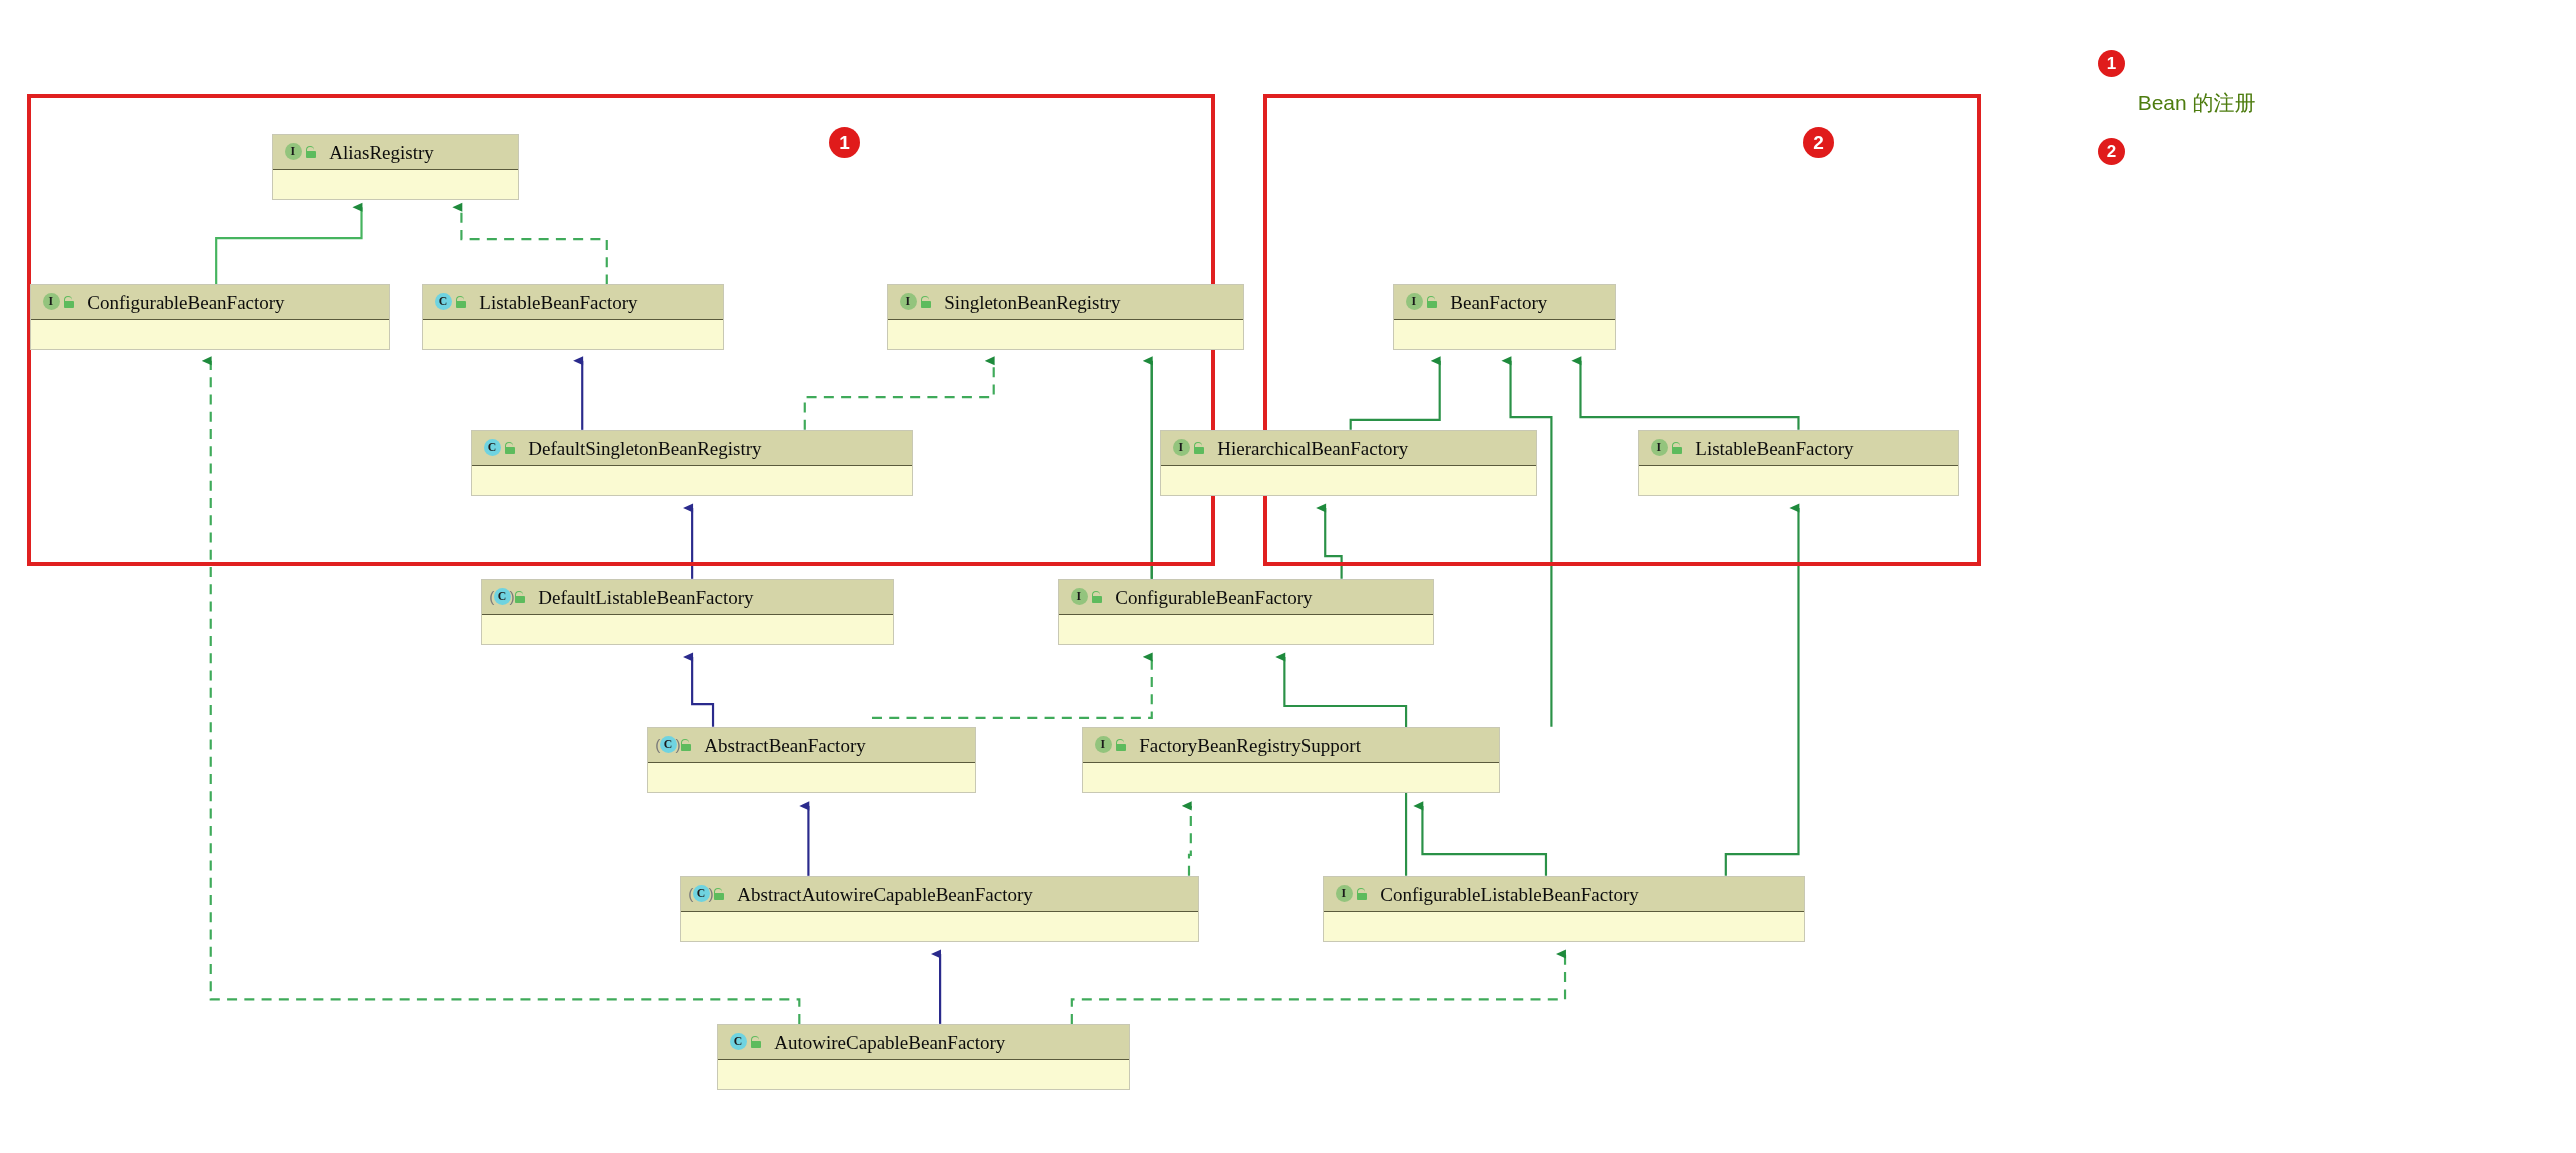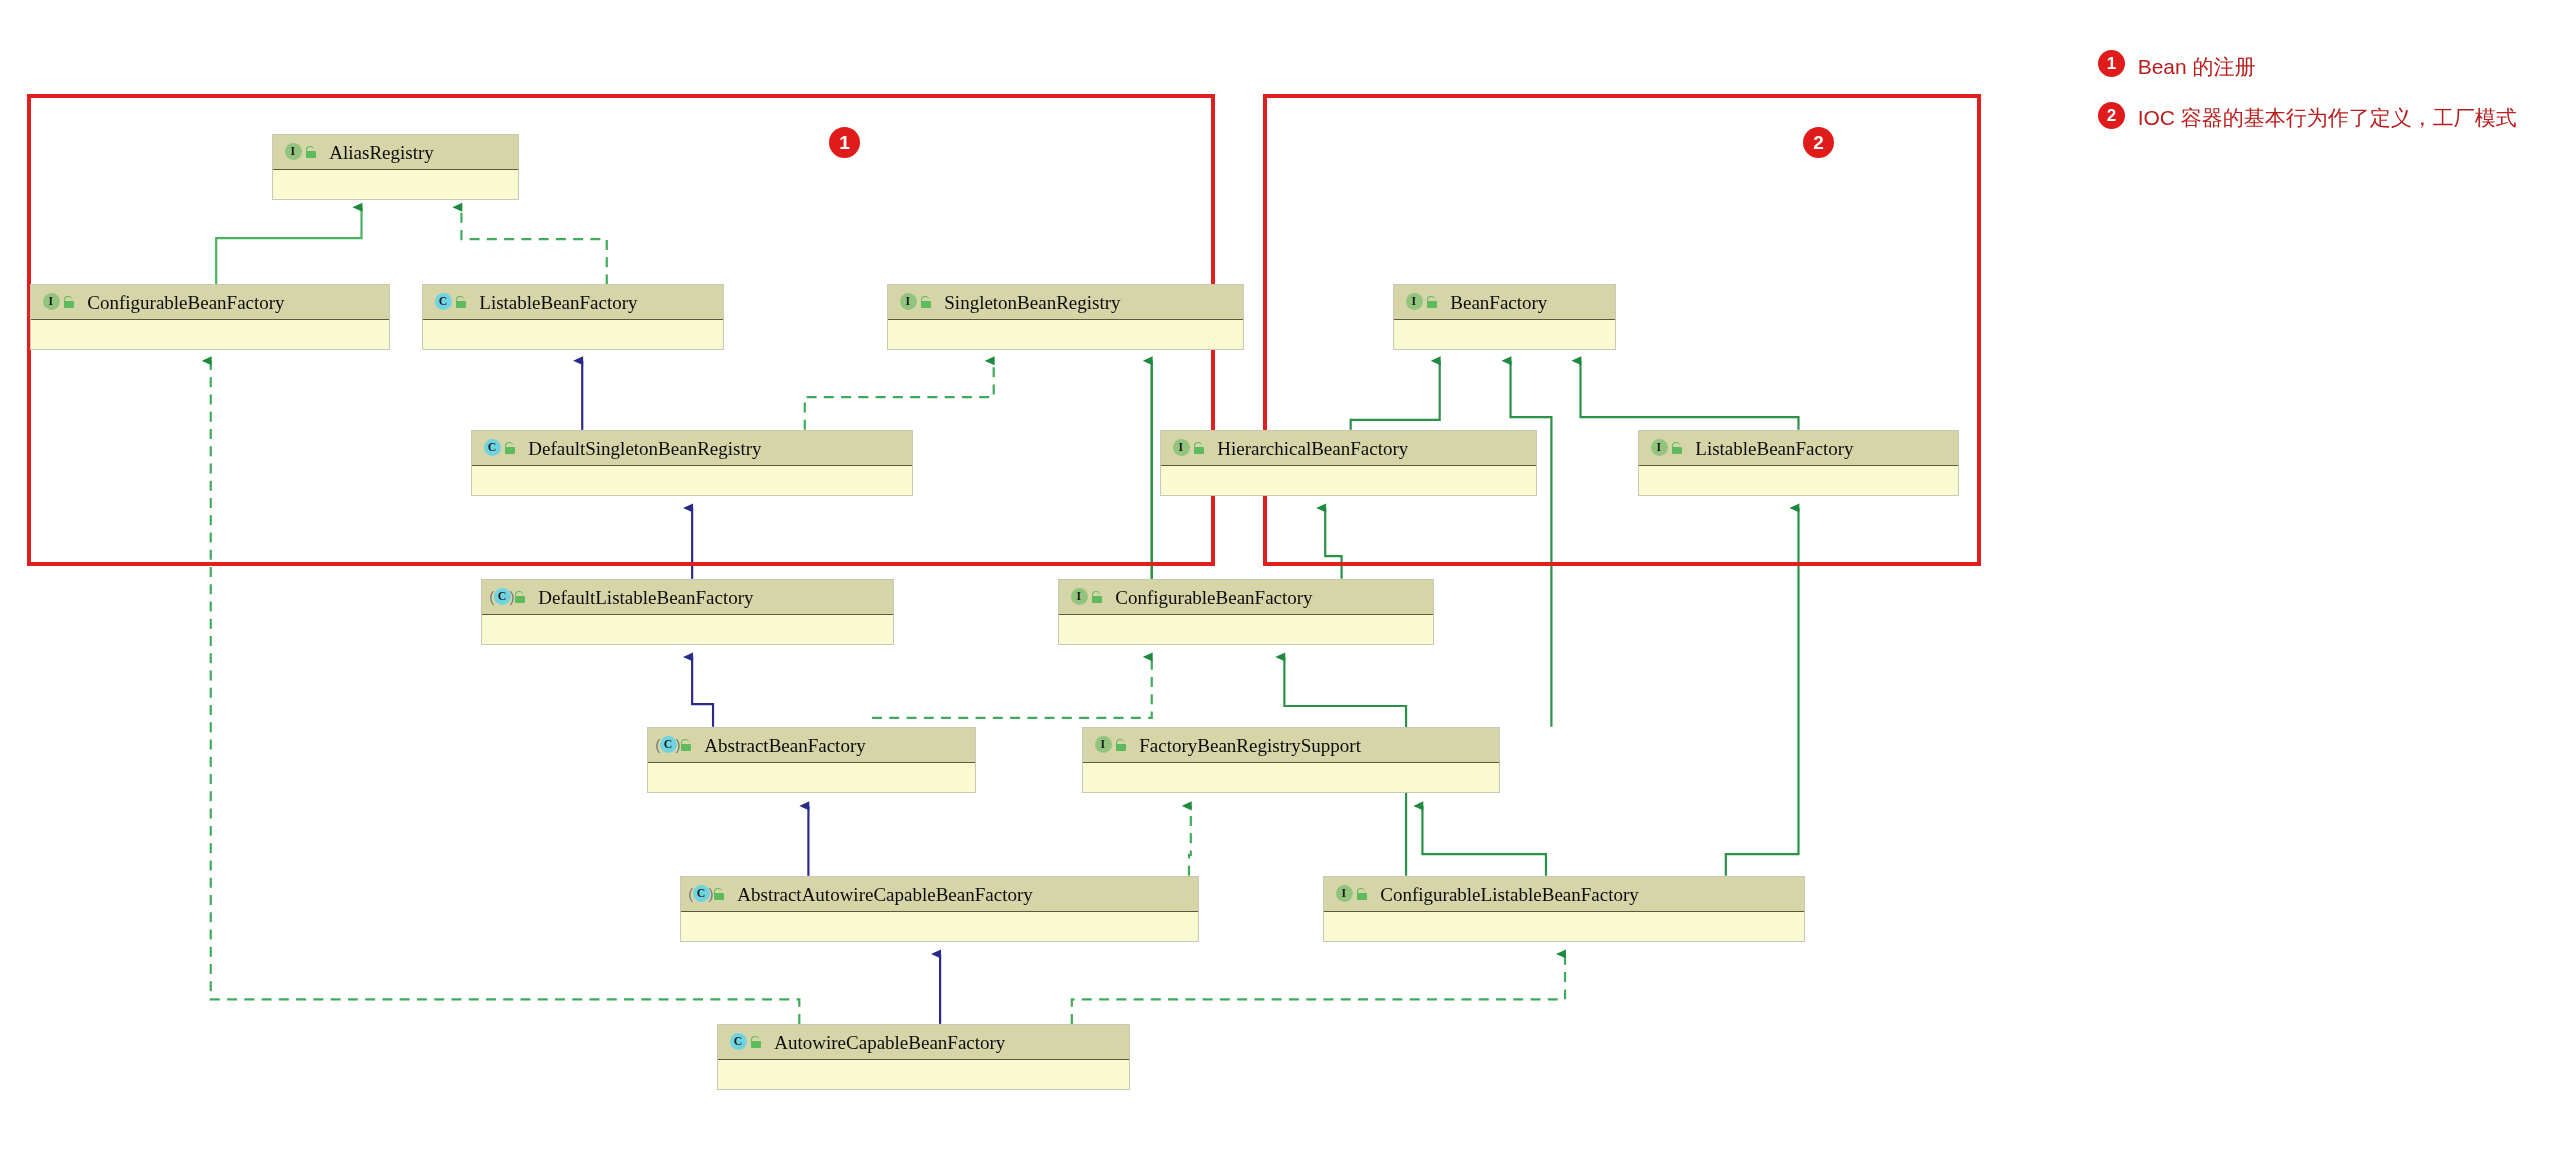--- a/index.html
+++ b/index.html
@@ -183,24 +183,25 @@
     font-weight: bold;
     display: flex;
     align-items: center;
     justify-content: center;
     line-height: 1;
     margin-right: 12.7px;
   }
   .legend-text {
     font-family: "Liberation Sans", sans-serif;
     font-size: 21px;
-    color: #b91c1c;
+    color: #4d7c0f;
     line-height: 1.42;
     max-width: 381px;
     padding-top: 1.8px;
+    margin-top: 36px;
   }
 </style>
 </head>
 <body>
 
 <div id="stage">
 
   <svg id="edge-layer" width="2576" height="1154" viewBox="0 0 2836 1270">
     <defs>
       <marker id="arrow-green" markerWidth="14" markerHeight="14" refX="6" refY="10" orient="auto" markerUnits="userSpaceOnUse">
@@ -525,18 +526,17 @@
     <div class="uml-body"></div>
   </div>
 
   <div id="legend">
     <div class="legend-row">
       <div class="legend-badge">1</div>
       <div class="legend-text">Bean 的注册</div>
     </div>
     <div class="legend-row">
       <div class="legend-badge">2</div>
-      <div class="legend-text">IOC 容器的基本行为作了定义，工厂模式</div>
     </div>
   </div>
 
 </div>
 
 
 </body></html>

